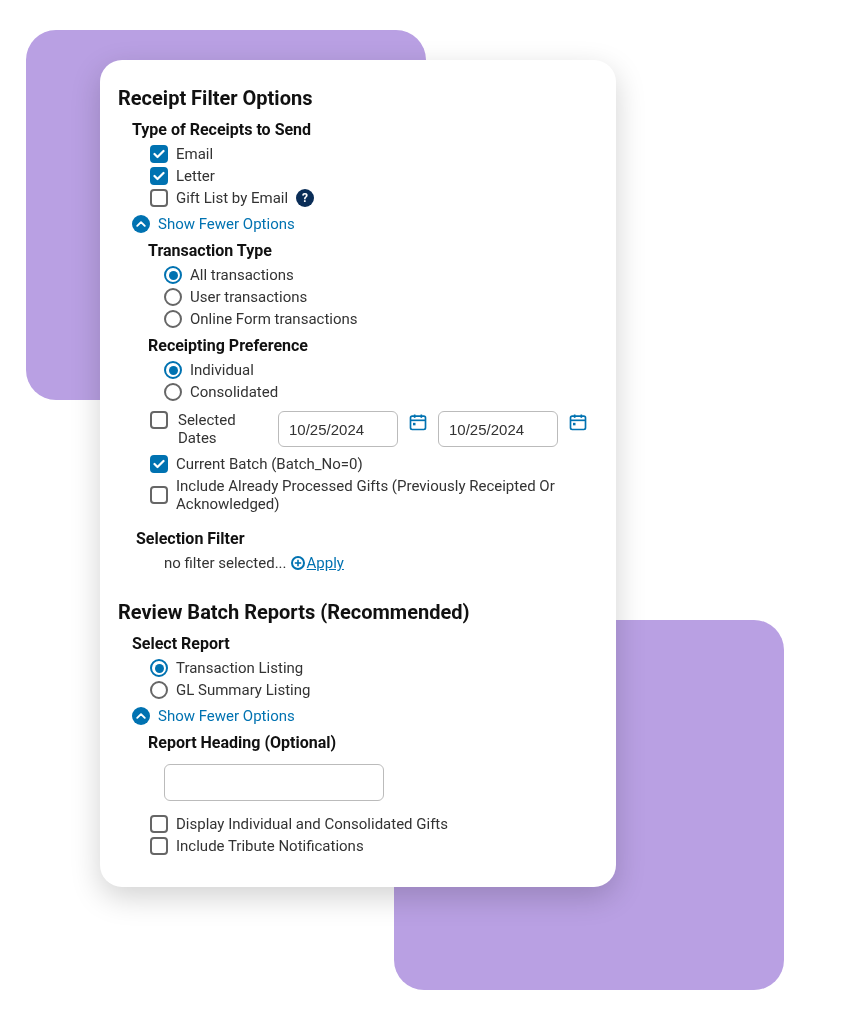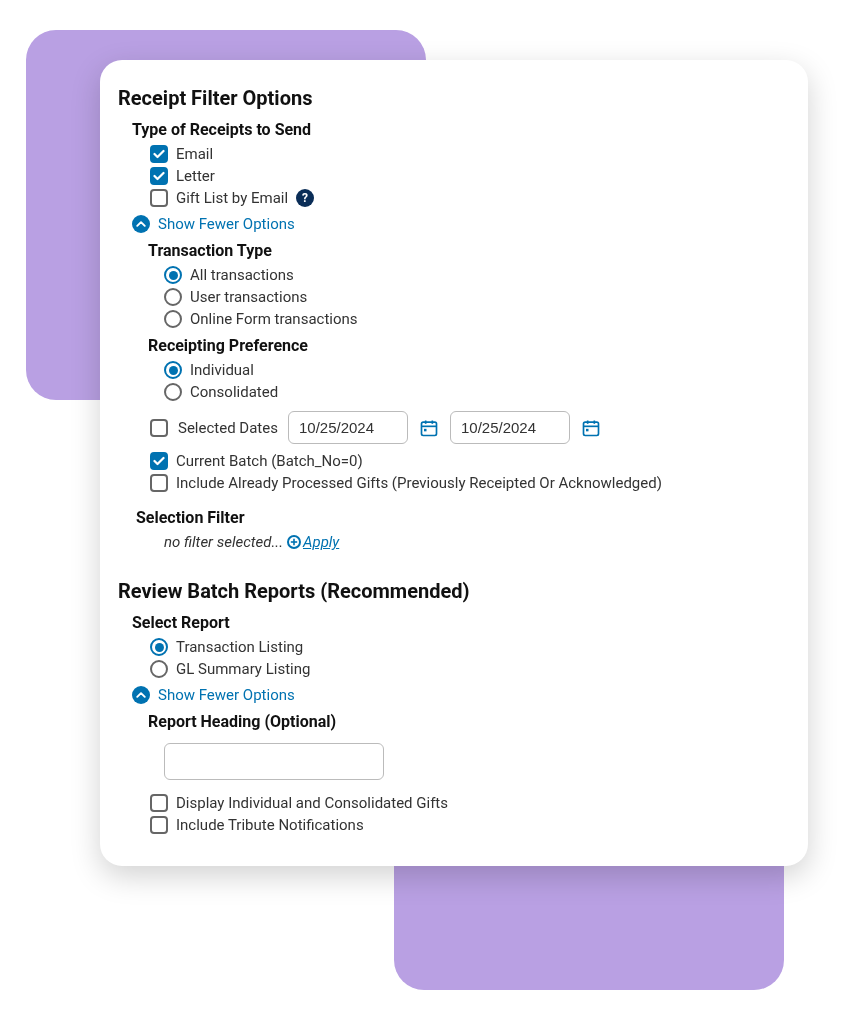--- a/index.html
+++ b/index.html
@@ -19,21 +19,21 @@
   .bg-blob-top {
     left: 26px; top: 30px; width: 400px; height: 370px;
   }
   .bg-blob-bottom {
     left: 394px; top: 620px; width: 390px; height: 370px;
   }
   .card {
     position: absolute;
     left: 100px;
     top: 60px;
-    width: 708px;
+    width: 516px;
     background: #fff;
     border-radius: 22px;
     box-shadow: 0 10px 30px rgba(0,0,0,0.18);
     padding: 26px 28px 28px 18px;
   }
   .section-title {
     font-size: 20px;
     font-weight: 700;
     color: #111;
     margin-bottom: 10px;
@@ -117,21 +117,20 @@
     width: 18px; height: 18px;
     background: #0072b1;
     border-radius: 50%;
     display: inline-flex;
     align-items: center;
     justify-content: center;
   }
   .toggle-row .chevron-circle svg { width: 10px; height: 10px; }
   .date-row {
     display: flex;
-    align-items: center;
     gap: 10px;
     margin: 10px 0 8px 32px;
     font-size: 15px;
     color: #333;
   }
   .date-input {
     border: 1px solid #bbb;
     border-radius: 6px;
     padding: 7px 10px;
     font-size: 15px;
@@ -153,21 +152,20 @@
     color: #111;
     margin: 16px 0 6px 18px;
   }
   .filter-line {
     margin-left: 46px;
     font-size: 15px;
     color: #333;
     display: flex;
     align-items: flex-end;
     gap: 4px;
-    font-style: italic;
   }
   .apply-link {
     color: #0072b1;
     text-decoration: underline;
     cursor: pointer;
     display: inline-flex;
     align-items: center;
     gap: 2px;
   }
   .plus-circle {

